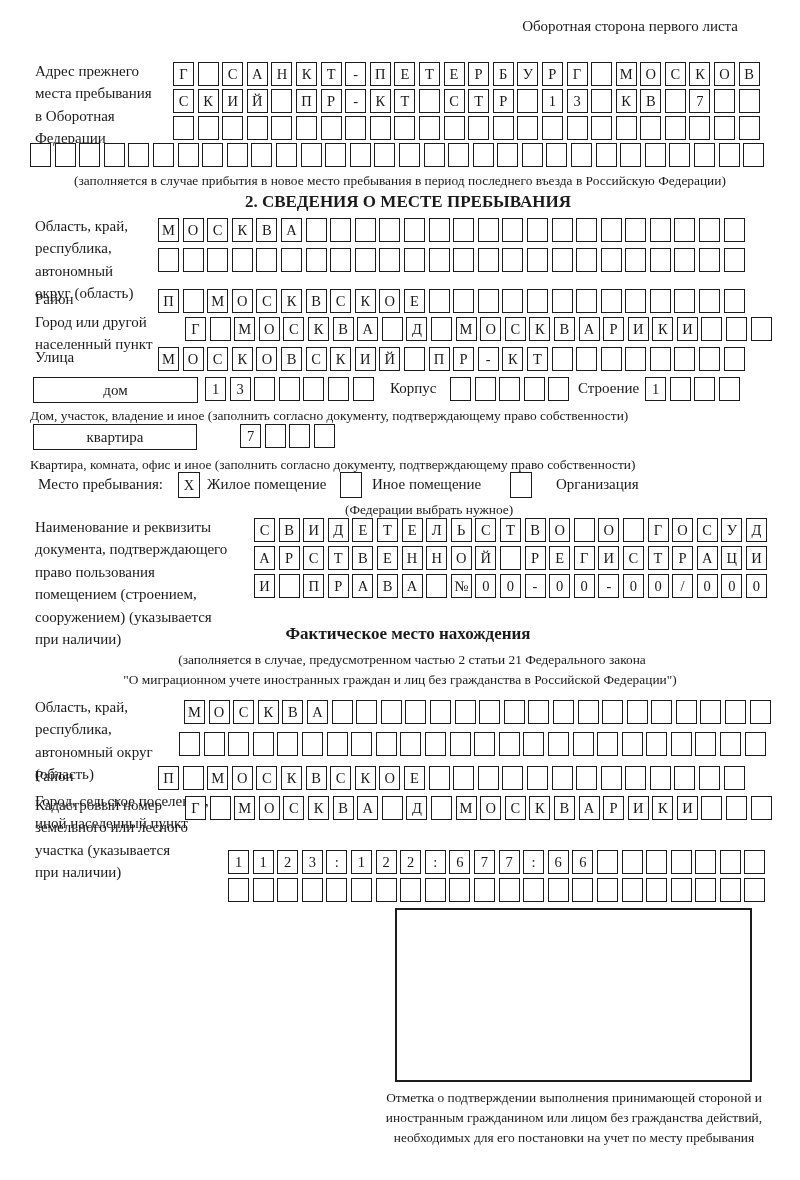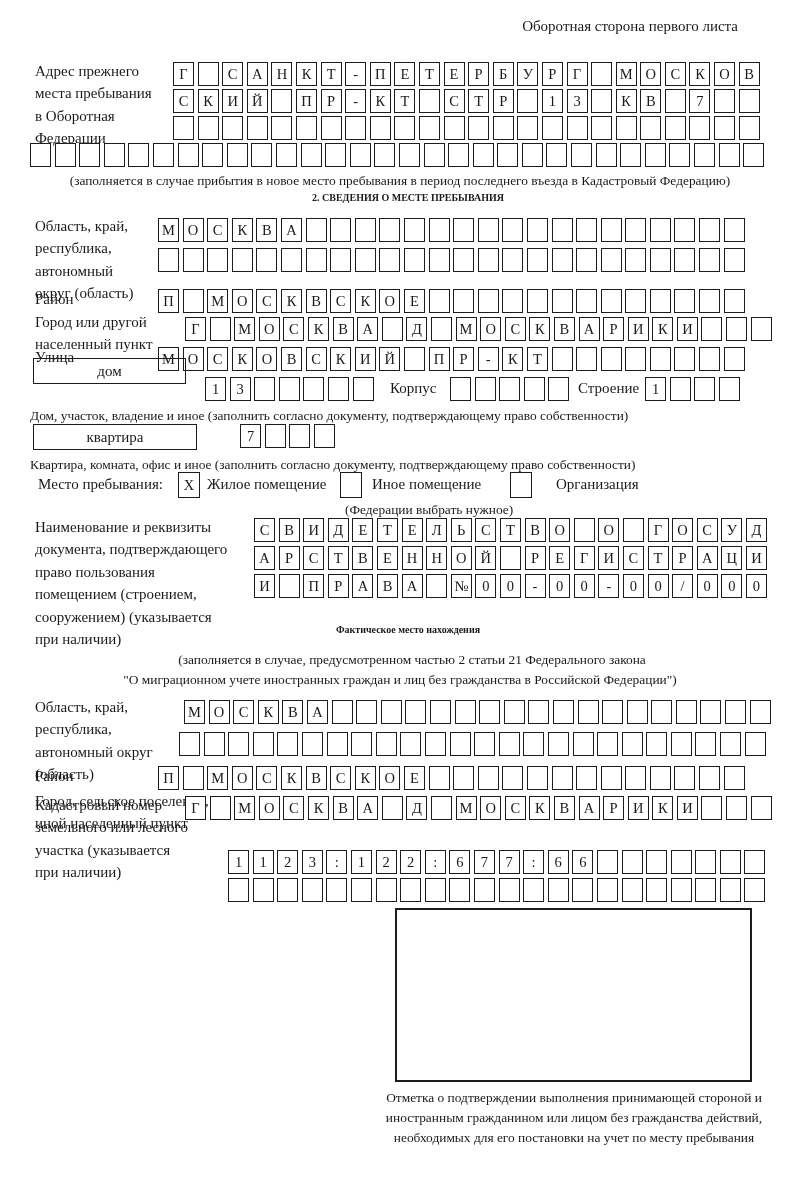--- a/index.html
+++ b/index.html
@@ -4,21 +4,21 @@
 <style>
   html,body{margin:0;padding:0;}
   body{
     width:800px;height:1180px;position:relative;background:#ffffff;
     font-family:"Liberation Serif","DejaVu Serif",serif;color:#1a1a1a;
     overflow:hidden;
   }
   .abs{position:absolute;}
   .lbl{font-size:15px;line-height:22.4px;white-space:pre-line;}
   .cap{font-size:13.4px;line-height:19px;}
-  .title{font-size:10px;font-weight:bold;padding-left:16px;}
+  .title{font-size:17px;font-weight:bold;padding-left:16px;}
   .center{left:0;right:0;text-align:center;}
   .cellrow{display:flex;gap:3.6px;}
   .cell{
     box-sizing:border-box;flex:0 0 auto;
     width:21px;height:24px;border:1.6px solid #1c1c1c;background:#fff;
     display:flex;align-items:center;justify-content:center;
     font-size:14.5px;font-family:"Liberation Serif","DejaVu Serif",serif;
   }
   .checkcell .cell{width:22px;height:26px;}
   .labelbox{
@@ -140,21 +140,21 @@
     <span class="cell"></span>
     <span class="cell"></span>
     <span class="cell"></span>
     <span class="cell"></span>
     <span class="cell"></span>
     <span class="cell"></span>
     <span class="cell"></span>
     <span class="cell"></span>
     <span class="cell"></span>
   </div>
-<div class="abs cap center" style="top:171px;">(заполняется в случае прибытия в новое место пребывания в период последнего въезда в Кадастровый Федерацию)</div>
+<div class="abs cap center" style="top:171px;">(заполняется в случае прибытия в новое место пребывания в период последнего въезда в Российскую Федерации)</div>
 
 <div class="abs title center" style="top:192px;">2. СВЕДЕНИЯ О МЕСТЕ ПРЕБЫВАНИЯ</div>
 
 <div class="abs lbl" style="left:35px;top:215px;">Область, край,
 республика,
 автономный
 округ (область)</div>
 <div class="abs cellrow" style="left:158px;top:218px;">
     <span class="cell">М</span>
     <span class="cell">О</span>
@@ -286,21 +286,21 @@
     <span class="cell"></span>
     <span class="cell"></span>
     <span class="cell"></span>
     <span class="cell"></span>
     <span class="cell"></span>
     <span class="cell"></span>
     <span class="cell"></span>
     <span class="cell"></span>
   </div>
 
-<div class="abs labelbox" style="left:33px;top:358px;width:153px;">дом</div>
+<div class="abs labelbox" style="left:33px;top:377px;width:165px;">дом</div>
 <div class="abs cellrow" style="left:205px;top:377px;">
     <span class="cell">1</span>
     <span class="cell">3</span>
     <span class="cell"></span>
     <span class="cell"></span>
     <span class="cell"></span>
     <span class="cell"></span>
     <span class="cell"></span>
   </div>
 <div class="abs inline-label" style="left:390px;top:380px;">Корпус</div>

